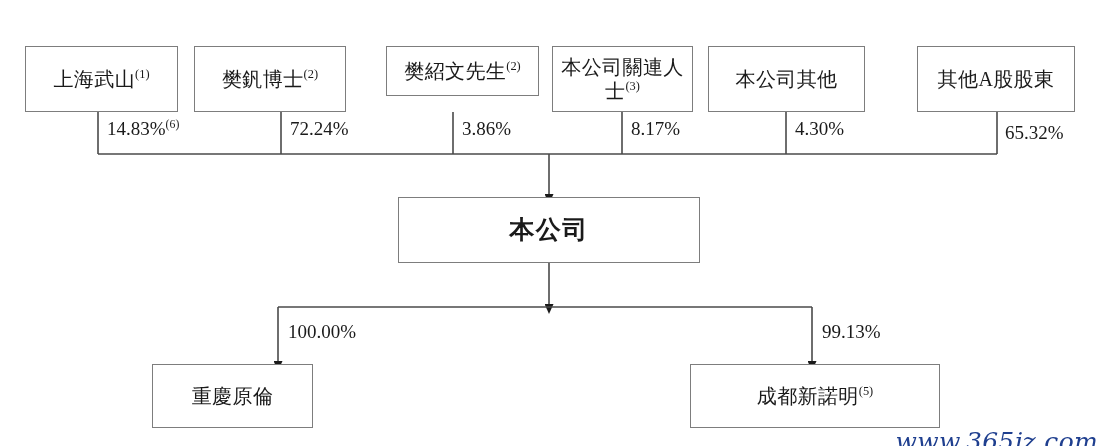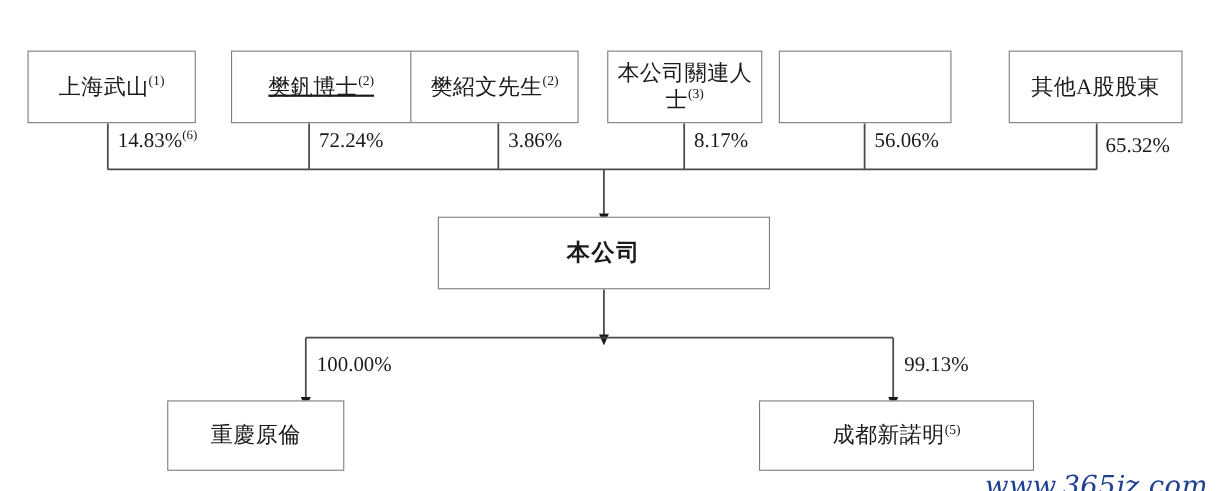--- a/index.html
+++ b/index.html
@@ -34,21 +34,21 @@
     justify-content: center;
     text-align: center;
     color: #1a1a1a;
     font-size: 20px;
     line-height: 1.22;
     letter-spacing: 0.4px;
     z-index: 2;
   }
   .node.company {
     font-weight: bold;
-    font-size: 21px;
+    font-size: 25px;
     letter-spacing: 1.5px;
   }
   .node .label-inner {
     display: block;
     padding: 0 4px;
   }
   sup {
     font-size: 0.62em;
     vertical-align: super;
     line-height: 0;
@@ -99,37 +99,38 @@
         <line x1="812" y1="291" x2="812" y2="346" marker-end="url(#arrow)"></line>
       </g>
   </svg>
 
   <div id="nodes-layer">
       <div class="node" style="left: 25px; top: 30px; width: 153px; height: 66px;">
         <div>
           <span class="label-inner">上海武山<sup>(1)</sup></span>
         </div>
       </div>
-      <div class="node" style="left: 210px; top: 30px; width: 164px; height: 66px; text-decoration: underline;">
+      <div class="node" style="left: 194px; top: 30px; width: 152px; height: 66px;">
         <div>
           <span class="label-inner">樊釩博士<sup>(2)</sup></span>
         </div>
       </div>
-      <div class="node" style="left: 373px; top: 30px; width: 153px; height: 66px;">
+      <div class="node" style="left: 386px; top: 30px; width: 153px; height: 50px;">
         <div>
           <span class="label-inner">樊紹文先生<sup>(2)</sup></span>
         </div>
       </div>
       <div class="node" style="left: 552px; top: 30px; width: 141px; height: 66px;">
         <div>
           <span class="label-inner">本公司關連人士<sup>(3)</sup></span>
         </div>
       </div>
       <div class="node" style="left: 708px; top: 30px; width: 157px; height: 66px;">
         <div>
+          <span class="label-inner">本公司其他</span>
         </div>
       </div>
       <div class="node" style="left: 917px; top: 30px; width: 158px; height: 66px;">
         <div>
           <span class="label-inner">其他A股股東</span>
         </div>
       </div>
       <div class="node company" style="left: 398px; top: 181px; width: 302px; height: 66px;">
         <div>
           <span class="label-inner">本公司</span>
@@ -144,20 +145,20 @@
         <div>
           <span class="label-inner">成都新諾明<sup>(5)</sup></span>
         </div>
       </div>
     </div>
   <div id="labels-layer">
       <div class="pct" style="top: 102px; left: 107px;">14.83%<sup>(6)</sup></div>
       <div class="pct" style="top: 102px; left: 290px;">72.24%</div>
       <div class="pct" style="top: 102px; left: 462px;">3.86%</div>
       <div class="pct" style="top: 102px; left: 631px;">8.17%</div>
-      <div class="pct" style="top: 102px; left: 795px;">56.06%</div>
+      <div class="pct" style="top: 102px; left: 795px;">4.30%</div>
       <div class="pct" style="top: 106px; left: 1005px;">65.32%</div>
       <div class="pct" style="top: 305px; left: 288px;">100.00%</div>
       <div class="pct" style="top: 305px; left: 822px;">99.13%</div>
     </div>
 
   <div class="watermark">www.365jz.com</div>
 </div>
 
 </body></html>

